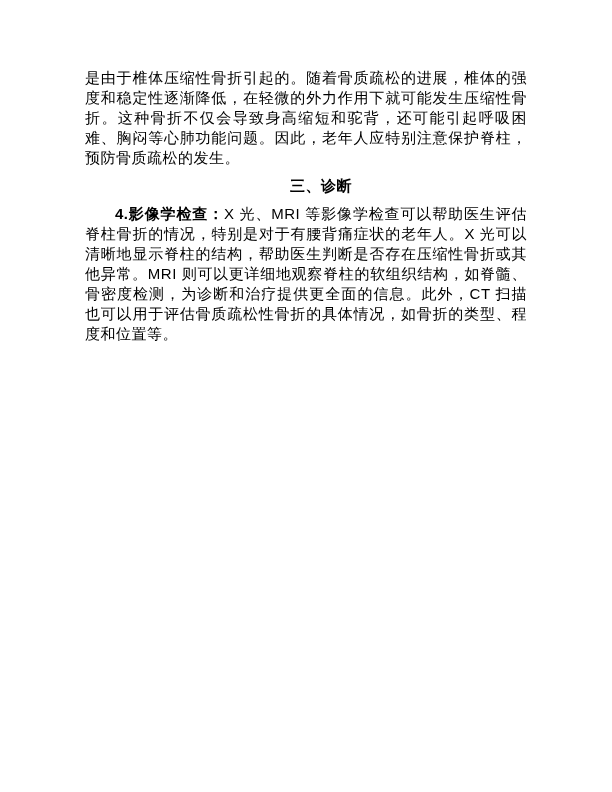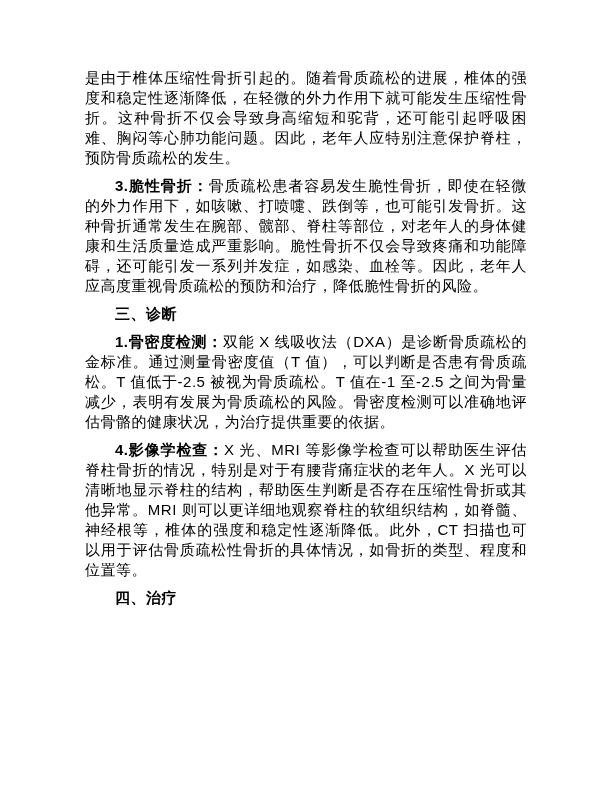--- a/index.html
+++ b/index.html
@@ -26,32 +26,29 @@
     font-size: 15px;
     line-height: 20px;
     letter-spacing: 0.5px;
     text-align: justify;
     color: #000000;
   }
   .doc p.indent {
     text-indent: 30px;
   }
   .doc p.heading {
-    text-align: left;
+    text-align: center;
     font-weight: bold;
   }
   .run-bold {
     font-weight: bold;
   }
 </style>
 </head>
 <body>
 
 <div class="page">
   <div class="doc" id="doc-body">
       <p class="body"><span class="run">是由于椎体压缩性骨折引起的。随着骨质疏松的进展，椎体的强度和稳定性逐渐降低，在轻微的外力作用下就可能发生压缩性骨折。这种骨折不仅会导致身高缩短和驼背，还可能引起呼吸困难、胸闷等心肺功能问题。因此，老年人应特别注意保护脊柱，预防骨质疏松的发生。</span></p>
-      <p class="indent body"><span class="run-bold">3.脆性骨折：</span><span class="run">骨质疏松患者容易发生脆性骨折，即使在轻微的外力作用下，如咳嗽、打喷嚏、跌倒等，也可能引发骨折。这种骨折通常发生在腕部、髋部、脊柱等部位，对老年人的身体健康和生活质量造成严重影响。脆性骨折不仅会导致疼痛和功能障碍，还可能引发一系列并发症，如感染、血栓等。因此，老年人应高度重视骨质疏松的预防和治疗，降低脆性骨折的风险。</span></p>
       <p class="indent heading"><span class="run-bold">三、诊断</span></p>
-      <p class="indent body"><span class="run-bold">1.骨密度检测：</span><span class="run">双能 X 线吸收法（DXA）是诊断骨质疏松的金标准。通过测量骨密度值（T 值），可以判断是否患有骨质疏松。T 值低于-2.5 被视为骨质疏松。T 值在-1 至-2.5 之间为骨量减少，表明有发展为骨质疏松的风险。骨密度检测可以准确地评估骨骼的健康状况，为治疗提供重要的依据。</span></p>
-      <p class="indent body"><span class="run-bold">4.影像学检查：</span><span class="run">X 光、MRI 等影像学检查可以帮助医生评估脊柱骨折的情况，特别是对于有腰背痛症状的老年人。X 光可以清晰地显示脊柱的结构，帮助医生判断是否存在压缩性骨折或其他异常。MRI 则可以更详细地观察脊柱的软组织结构，如脊髓、神经根等，椎体的强度和稳定性逐渐降低。此外，CT 扫描也可以用于评估骨质疏松性骨折的具体情况，如骨折的类型、程度和位置等。</span></p>
-      <p class="indent heading"><span class="run-bold">四、治疗</span></p>
+      <p class="indent body"><span class="run-bold">4.影像学检查：</span><span class="run">X 光、MRI 等影像学检查可以帮助医生评估脊柱骨折的情况，特别是对于有腰背痛症状的老年人。X 光可以清晰地显示脊柱的结构，帮助医生判断是否存在压缩性骨折或其他异常。MRI 则可以更详细地观察脊柱的软组织结构，如脊髓、骨密度检测，为诊断和治疗提供更全面的信息。此外，CT 扫描也可以用于评估骨质疏松性骨折的具体情况，如骨折的类型、程度和位置等。</span></p>
     </div>
 </div>
 
 </body></html>

